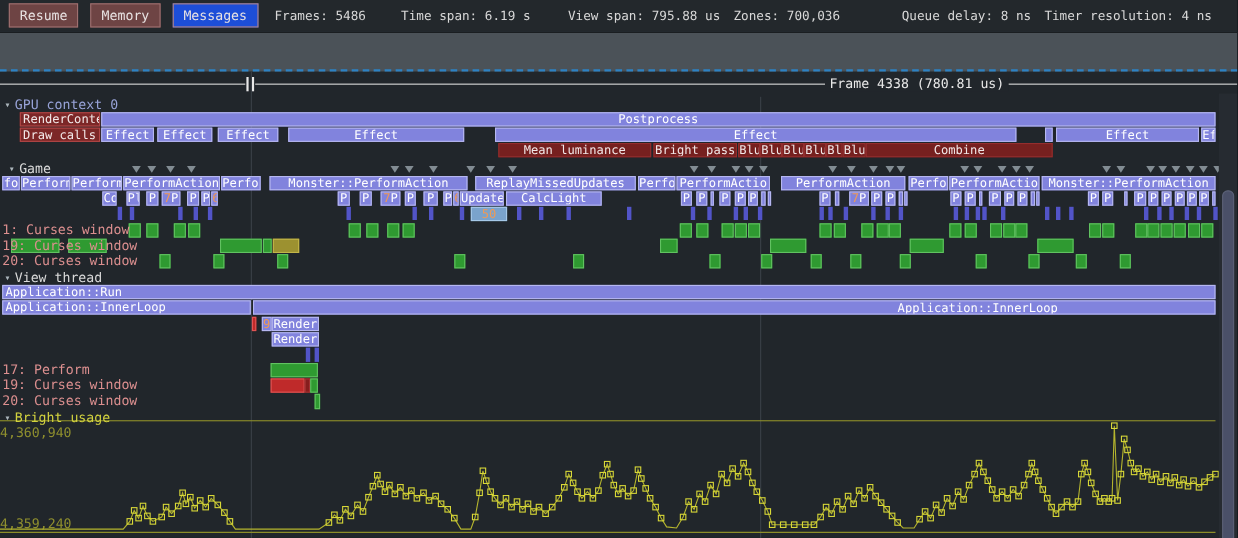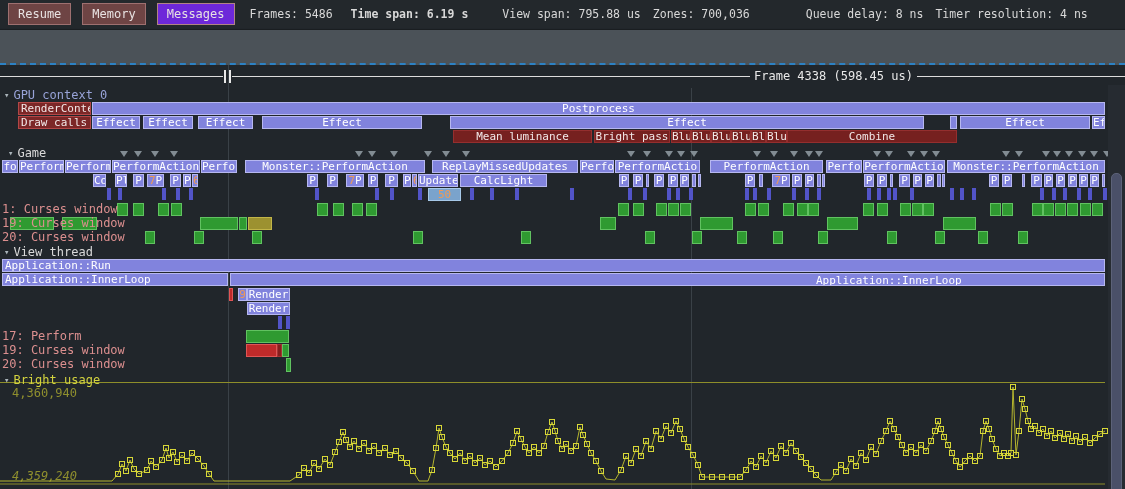--- a/index.html
+++ b/index.html
@@ -3,23 +3,23 @@
 <meta charset="utf-8">
 <style>
   html,body{margin:0;padding:0;background:#121518;}
   .screen{position:relative;width:1125px;height:489px;background:#21262b;overflow:hidden;
           font-family:"DejaVu Sans Mono","Liberation Mono",monospace;}
   
   .toolbar{position:absolute;top:0;left:0;width:1125px;height:28px;background:#23282c;
            display:flex;align-items:center;padding:0 0 0 8px;box-sizing:border-box;}
   .tbtn{background:#6e4444;border:1px solid #9e7070;color:#e8e2e2;
         font:12px "DejaVu Sans Mono",monospace;padding:3px 9px;margin-right:11px;cursor:default;}
-  .tbtn.active{background:#6d28d9;border-color:#b28484;}
+  .tbtn.active{background:#1d4ed8;border-color:#b28484;}
   .tstat{color:#d8d8d8;font-size:11.5px;white-space:nowrap;}
-  .ml4{margin-left:4px;} .ml26{margin-left:18px;font-weight:bold;} .ml34{margin-left:34px;}
+  .ml4{margin-left:4px;} .ml26{margin-left:32px;} .ml34{margin-left:34px;}
   .ml12{margin-left:12px;} .ml56{margin-left:56px;}
   
   .frames-strip{position:absolute;top:29px;left:0;width:1125px;height:33px;background:#4b5258;
                 border-top:1px solid #1a1e21;border-bottom:2px dashed #2d82c4;box-sizing:content-box;}
   
   .ruler-line{position:absolute;top:76px;left:0;width:1125px;height:1px;background:#dcdcdc;}
   .frame-label{position:absolute;top:70px;left:750px;height:13px;background:#21262b;
                color:#e8e8e8;font-size:12px;padding:0 4px;line-height:13px;}
   .handle{position:absolute;top:70px;left:223px;width:9px;height:13px;background:#21262b;}
   .handle i{position:absolute;top:0;width:2px;height:13px;background:#e8e8e8;}
@@ -42,22 +42,22 @@
   .tri-marker{position:absolute;top:151px;width:0;height:0;
               border-left:4px solid transparent;border-right:4px solid transparent;
               border-top:6px solid #828c93;}
   .sechdr{position:absolute;font-size:12px;white-space:nowrap;}
   .sechdr .tri{color:#aab4ba;font-size:9px;margin-right:4px;vertical-align:1px;}
   .hdr-gpu{top:88px;left:4px;color:#98a3d8;}
   .hdr-game{top:146px;left:8px;color:#dadada;}
   .hdr-main{top:245px;left:4px;color:#dadada;}
   .hdr-mem{top:373px;left:4px;color:#d3d33f;}
   .locklbl{position:absolute;color:#dc8f8f;font-size:12px;line-height:13px;white-space:nowrap;}
-  .memval{position:absolute;left:12px;color:#8f8f2e;font-size:12px;}
-  .mem-max{top:386px;} .mem-min{top:469px;font-style:italic;}
+  .memval{position:absolute;left:0;color:#8f8f2e;font-size:12px;}
+  .mem-max{top:386px;} .mem-min{top:469px;}
   .memline{position:absolute;left:0;width:1105px;height:1px;background:#8e8e2a;}
   
   .sb-track{position:absolute;right:0;top:85px;width:17px;height:404px;background:#262b31;}
   .sb-thumb{position:absolute;right:3px;top:88px;width:11px;height:396px;background:#4a5068;
             border:1px solid #5c6278;border-radius:5px;box-sizing:border-box;}
 </style>
 </head>
 <body>
 
 <div class="screen">
@@ -71,21 +71,21 @@
     <span class="tstat ml34">View span: 795.88 us</span>
     <span class="tstat ml12">Zones: 700,036</span>
     <span class="tstat ml56">Queue delay: 8 ns</span>
     <span class="tstat ml12">Timer resolution: 4 ns</span>
   </div>
 
   <div class="frames-strip"></div>
 
   <div>
     <div class="ruler-line"></div>
-    <div class="frame-label">Frame 4338 (598.45 us)</div>
+    <div class="frame-label">Frame 4338 (780.81 us)</div>
     <div class="handle">
         <i class="h1"></i>
         <i class="h2"></i>
       </div>
   </div>
 
   <div id="timeline">
     <div class="vline" style="left:228px;top:65px;height:424px;"></div>
     <div class="vline" style="left:691px;top:88px;height:401px;"></div>
 

